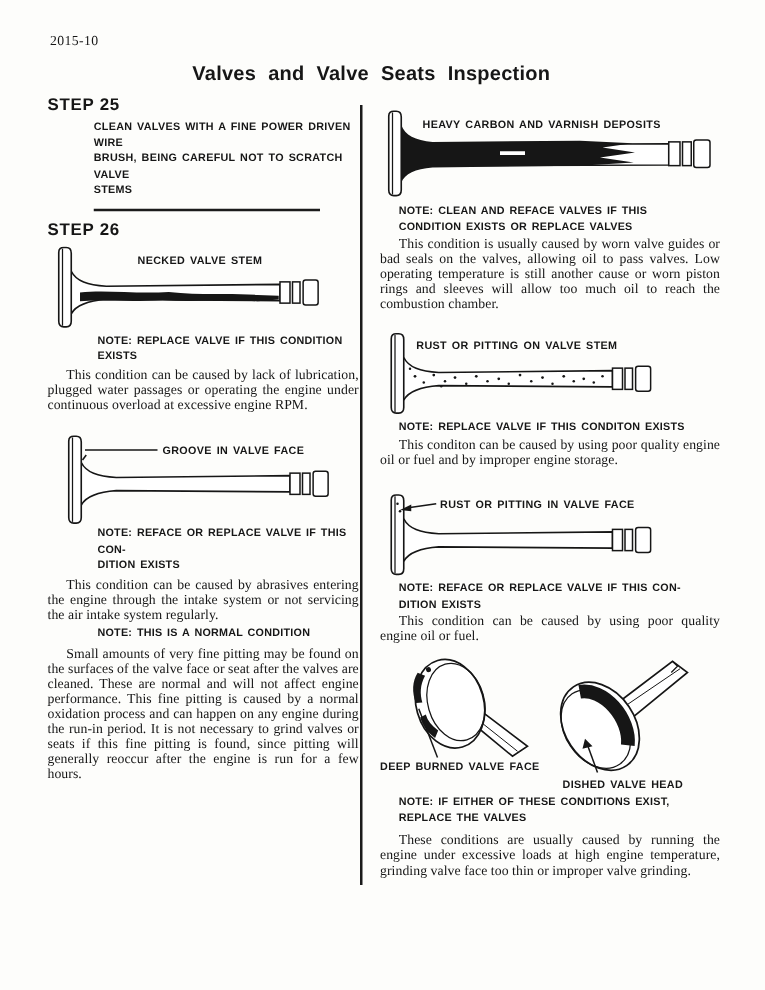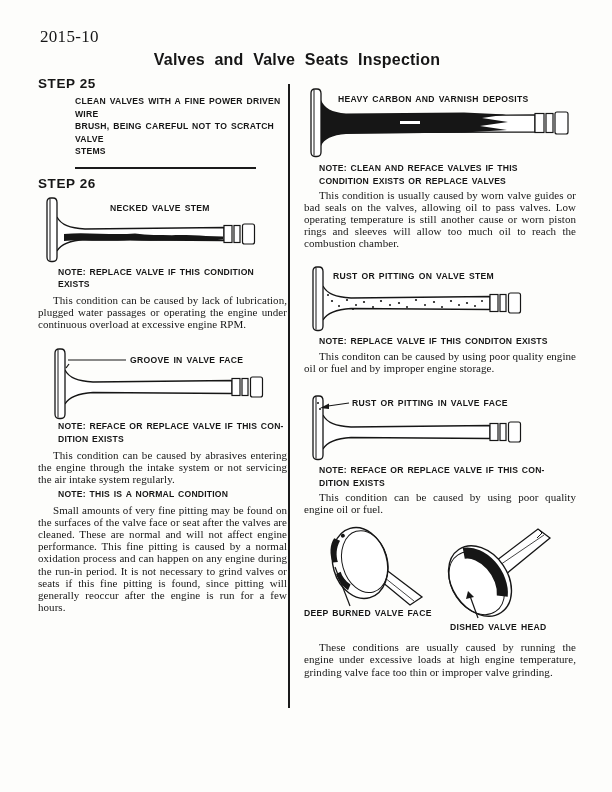--- a/index.html
+++ b/index.html
@@ -6,21 +6,21 @@
   html, body { width: 612px; height: 792px; }
   body {
     position: relative;
     background: #fdfdfb;
     color: #161616;
     font-family: "Liberation Serif", "DejaVu Serif", serif;
     overflow: hidden;
   }
   .sans { font-family: "Liberation Sans", "DejaVu Sans", sans-serif; font-weight: 700; }
 
-  .page-number { position: absolute; left: 40px; top: 27px; font-size: 17px; letter-spacing: 0.3px; }
+  .page-number { position: absolute; left: 40px; top: 27px; font-size: 11px; letter-spacing: 0.3px; }
   .doc-title {
     position: absolute; left: 0; right: 0; top: 51px;
     text-align: center; padding-right: 18px;
     font-size: 16px; word-spacing: 5px; letter-spacing: 0.2px;
   }
 
   .divider { position: absolute; left: 288px; top: 84px; width: 2px; height: 624px; background: #1b1b1b; }
 
   .col { position: absolute; }
   .col-left  { left: 38px;  top: 76px; width: 249px; }
@@ -31,21 +31,21 @@
     font-size: 8.6px; line-height: 12.6px; white-space: pre-line;
     letter-spacing: 0.25px; word-spacing: 1.2px; margin-left: 37px;
   }
   .wide-ws { word-spacing: 2.5px; }
   .rule { height: 2px; background: #1b1b1b; width: 181px; margin: 9px 0 0 37px; }
 
   .note {
     font-size: 8.6px; line-height: 12.5px; white-space: pre-line;
     letter-spacing: 0.2px; word-spacing: 1.2px;
   }
-  .note-left { margin-left: 20px; }
+  .note-left { margin-left: 40px; }
   .note-right { margin-left: 15px; }
 
   .para {
     font-size: 11px; line-height: 12.1px; text-align: justify;
     text-indent: 15px; letter-spacing: 0.05px;
   }
 
   .illus { position: relative; text-align: center; }
   .illus svg { display: block; }
   .illus-label {
@@ -213,15 +213,17 @@
         <g transform="translate(176,56) rotate(-34)">
           <ellipse rx="28" ry="38" fill="#fff" stroke="#161616" stroke-width="1.4"></ellipse>
           <ellipse cx="-4" cy="0" rx="24.5" ry="34" fill="none" stroke="#161616" stroke-width="1"></ellipse>
           <path d="M 2 -32 A 23 33 0 0 1 10 25" stroke="#161616" stroke-width="11" fill="none"></path>
         </g>
         <line x1="166" y1="71" x2="174" y2="93" stroke="#161616" stroke-width="1.2"></line>
         <polygon points="164,66 162,74 170,72" fill="#161616"></polygon>
       </g>
     </svg>
   </div>
+  <div class="note sans note-right">NOTE: IF EITHER OF THESE CONDITIONS EXIST,
+REPLACE THE VALVES</div>
   <p class="para mt6">These conditions are usually caused by running the engine under excessive loads at high engine temperature, grinding valve face too thin or improper valve grinding.</p>
 
 </div>
 
 </body></html>

